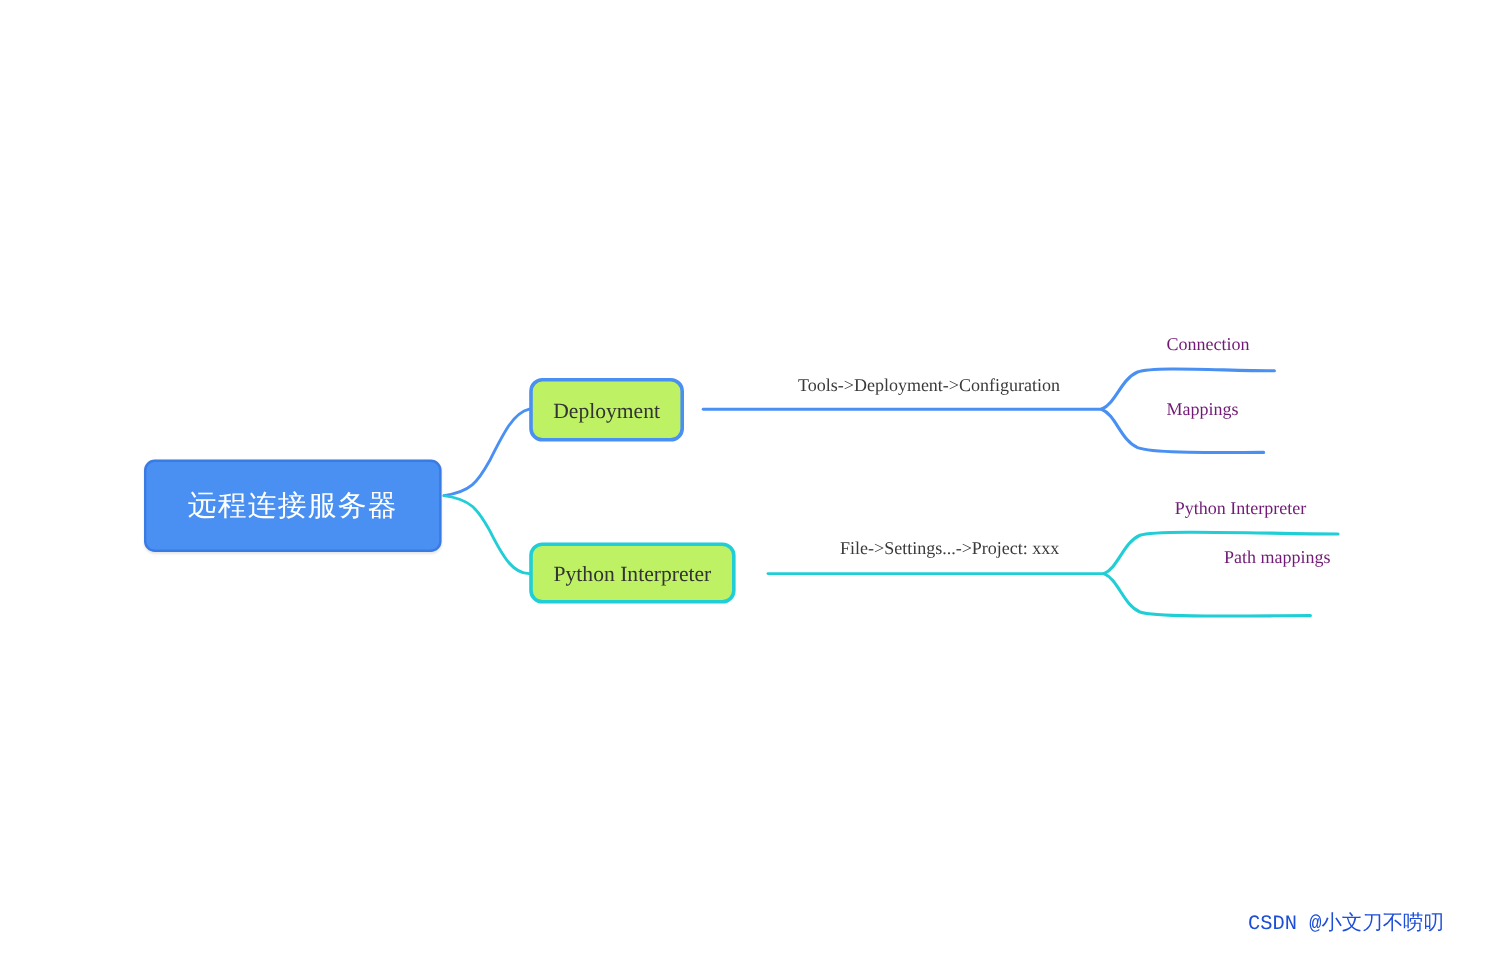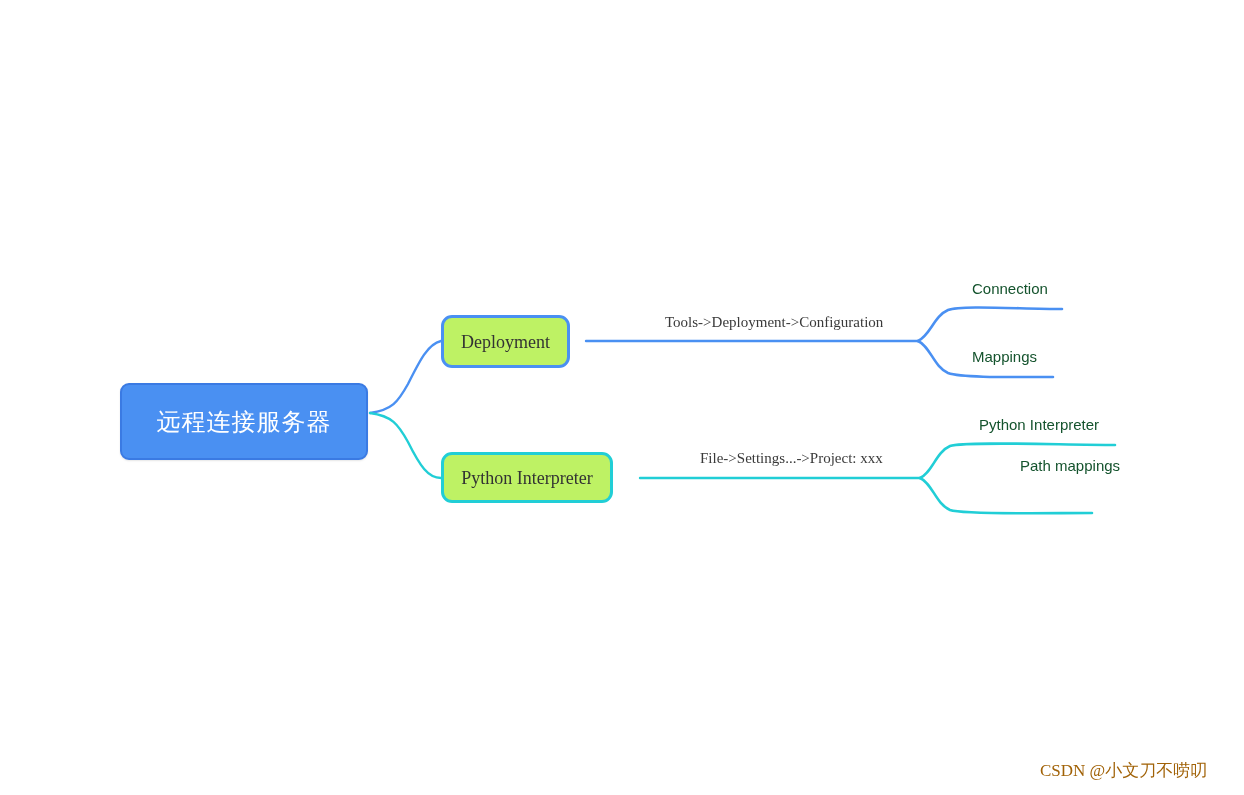--- a/index.html
+++ b/index.html
@@ -94,39 +94,39 @@
     white-space: nowrap;
     line-height: 1;
     margin-left: 11px;
   }
   #caption-deployment { left: 654px; top: 315px; }
   #caption-python     { left: 689px; top: 451px; }
 
   
   .leaf-label {
     position: absolute;
-    font-family: Liberation Sans, sans-serif;
+    font-family: Liberation Serif, serif;
     font-size: 15px;
-    color: #14532d;
+    color: #701a75;
     white-space: nowrap;
     line-height: 1;
   }
   #leaf-connection         { left: 972px; top: 281px; }
-  #leaf-mappings           { left: 972px; top: 349px; }
+  #leaf-mappings           { left: 972px; top: 335px; }
   #leaf-python-interpreter { left: 979px; top: 417px; }
   #leaf-path-mappings      { left: 979px; top: 458px; margin-left: 41px; }
 
   
   #watermark {
     position: absolute;
     left: 1040px;
     top: 762px;
-    font-family: Liberation Serif, serif;
+    font-family: Liberation Mono, monospace;
     font-size: 17px;
-    color: #a16207;
+    color: #1d4ed8;
     white-space: nowrap;
     line-height: 1;
   }
 </style>
 </head>
 <body>
 
 <div id="canvas">
 
   <svg id="edges" viewBox="0 0 1244 795" xmlns="http://www.w3.org/2000/svg">

